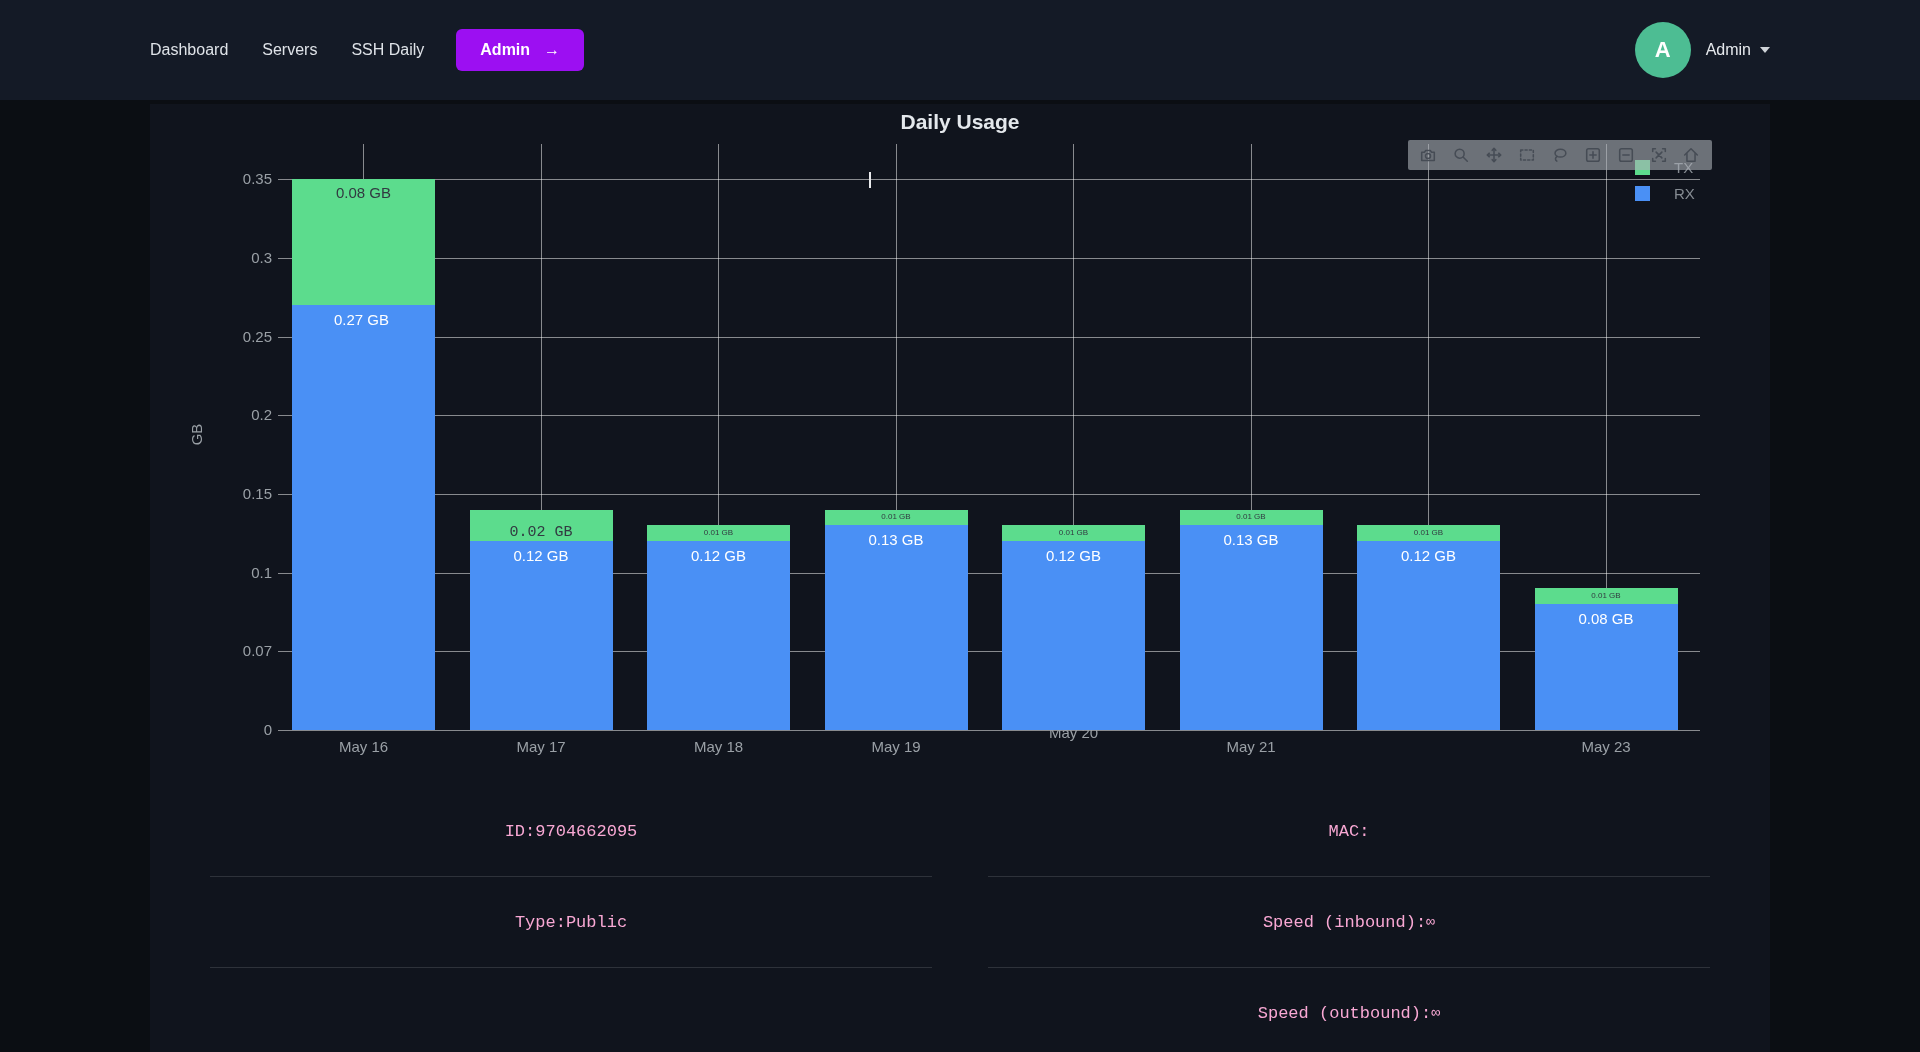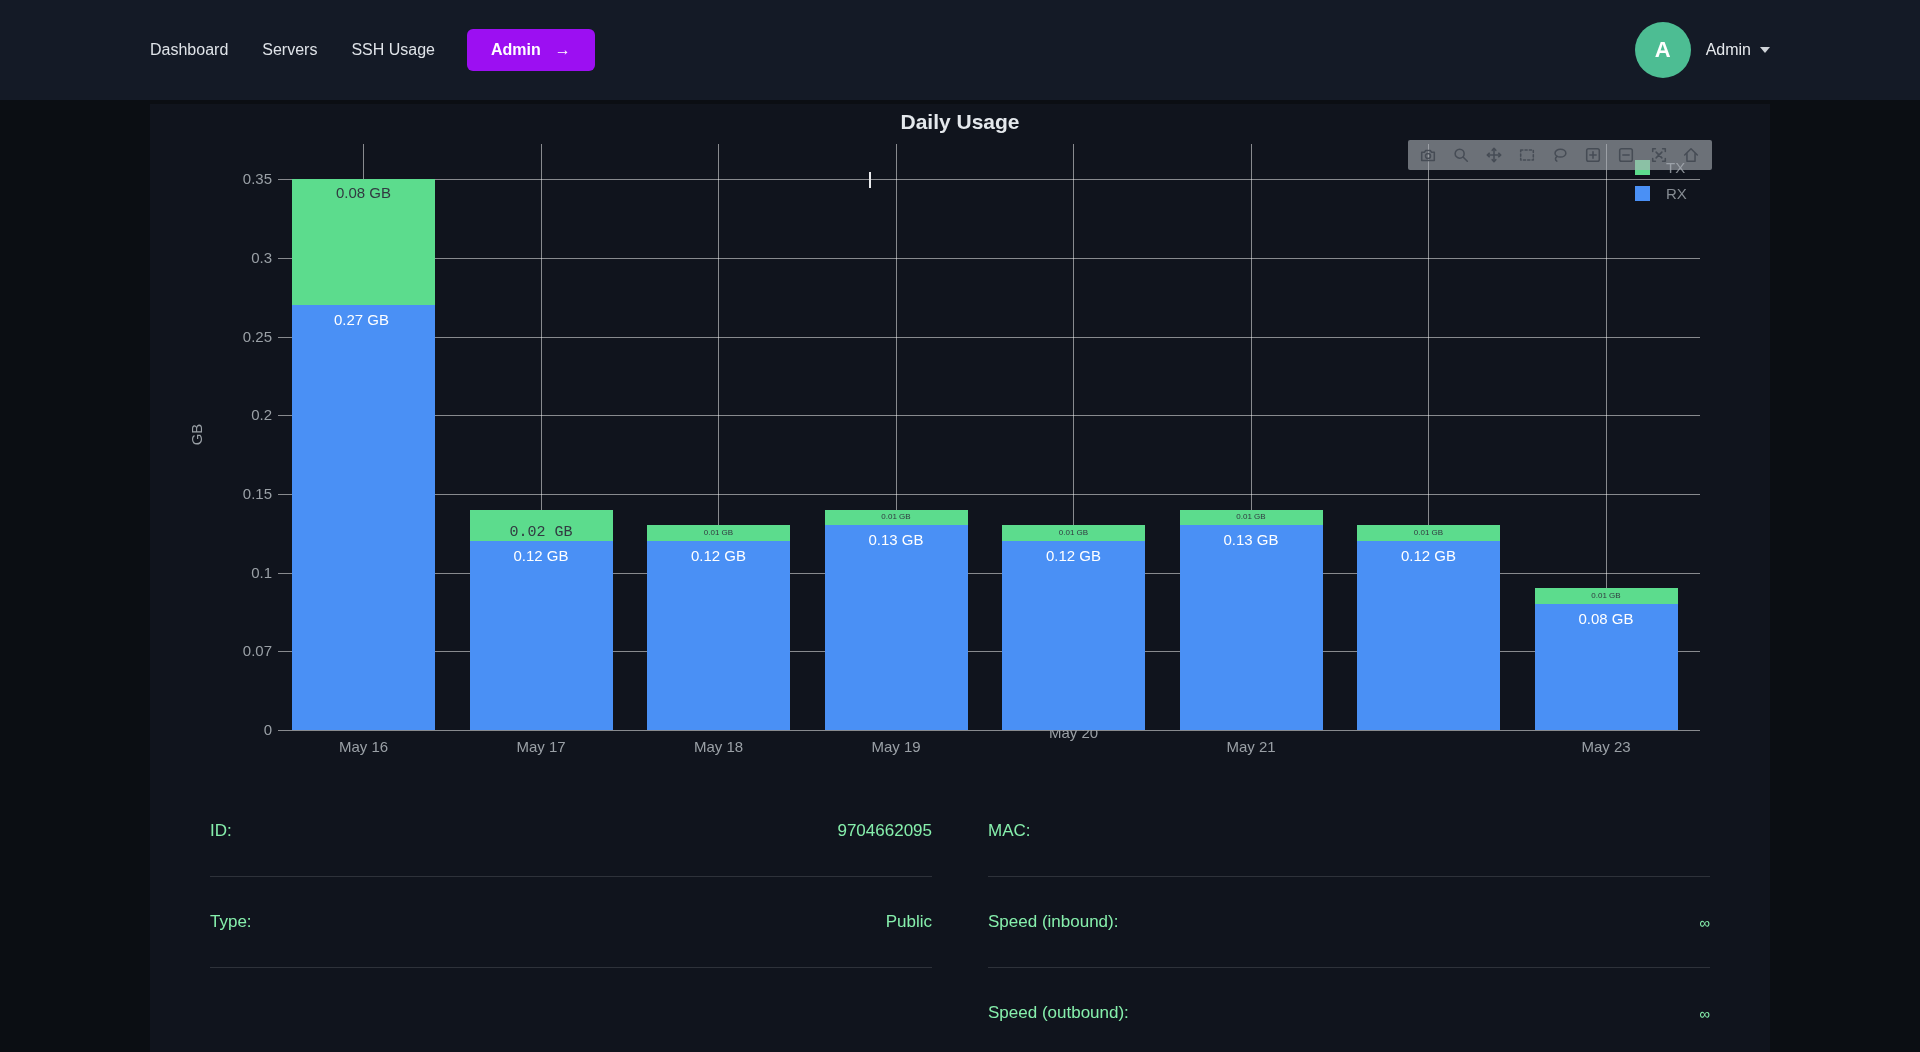--- a/index.html
+++ b/index.html
@@ -54,53 +54,53 @@
   }
   .gl { position:absolute; background:rgba(255,255,255,0.5); }
   .ytl { position:absolute; color:#9aa0a6; font-size:15px; text-align:right; line-height:18px; }
   .xtl { position:absolute; color:#9aa0a6; font-size:15px; text-align:center; line-height:18px; }
   .seg { position:absolute; }
   .blab { position:absolute; text-align:center; line-height:1.1; white-space:nowrap; }
   .ylab {
     position:absolute; color:#9aa0a6; font-size:15px;
     transform:rotate(-90deg); transform-origin:center;
   }
-  .legend-row { position:absolute; display:flex; align-items:center; gap:16px; cursor:pointer; }
+  .legend-row { position:absolute; display:flex; align-items:center; gap:24px; cursor:pointer; }
   .legend-sw { width:15px; height:15px; }
   .legend-lb { color:#868c93; font-size:15px; }
   .modebar {
     position:absolute; left:1258px; top:36px; width:304px; height:30px;
     background:rgba(170,175,181,0.6); border-radius:2px;
     display:flex; align-items:center; justify-content:space-around;
     padding:0 4px;
   }
   .mb-btn { width:24px; height:24px; display:flex; align-items:center; justify-content:center; cursor:pointer; }
   .mb-btn svg { stroke:#464c55; fill:none; stroke-width:1.7; stroke-linecap:round; stroke-linejoin:round; }
   .cursor-mark { position:absolute; width:2px; height:16px; background:#e8eaec; }
 
   
   .info-grid {
     display:grid; grid-template-columns:1fr 1fr; column-gap:56px;
     padding:12px 60px 0 60px;
   }
   .info-row {
-    height:91px; display:flex; align-items:center; justify-content:space-between;
+    height:91px; display:flex; align-items:center; justify-content:center;
     border-bottom:1px solid rgba(255,255,255,0.13);
-    color:#86efac; font-size:17px;
+    color:#f9a8d4; font-size:17px;font-family:Liberation Mono, monospace;
   }
   .info-value.inf { font-size:15px; }
 </style>
 </head>
 <body>
 
 <header>
   <nav class="nav-links" id="nav-links">
       <div class="nav-link">Dashboard</div>
       <div class="nav-link">Servers</div>
-      <div class="nav-link">SSH Usage</div>
+      <div class="nav-link">SSH Daily</div>
     </nav>
   <button class="admin-btn">
     <span>Admin</span>
     <span class="arrow">→</span>
   </button>
   <div class="nav-right">
     <div class="avatar">A</div>
     <span class="user-name">Admin</span>
     <span class="caret"></span>
   </div>

